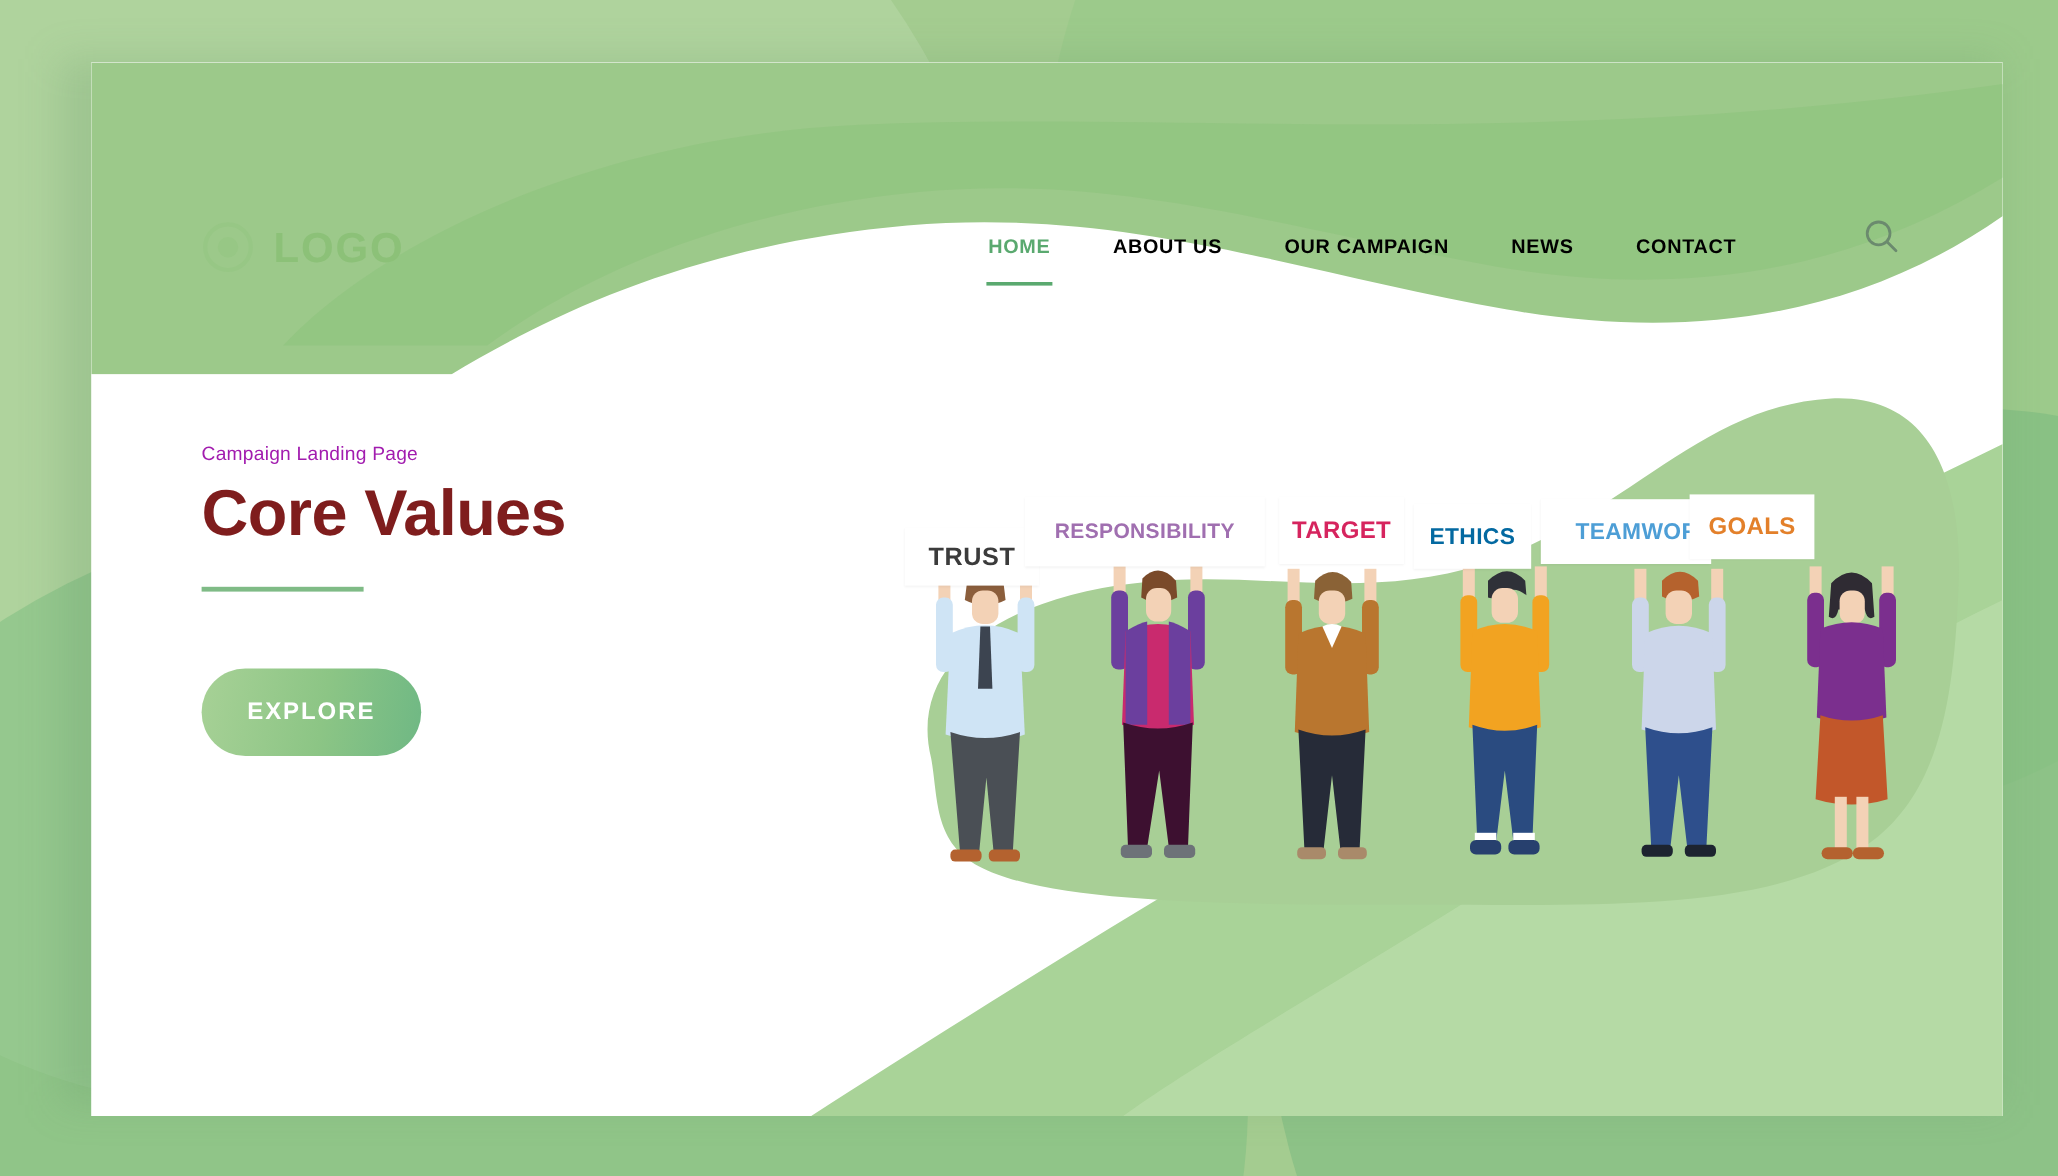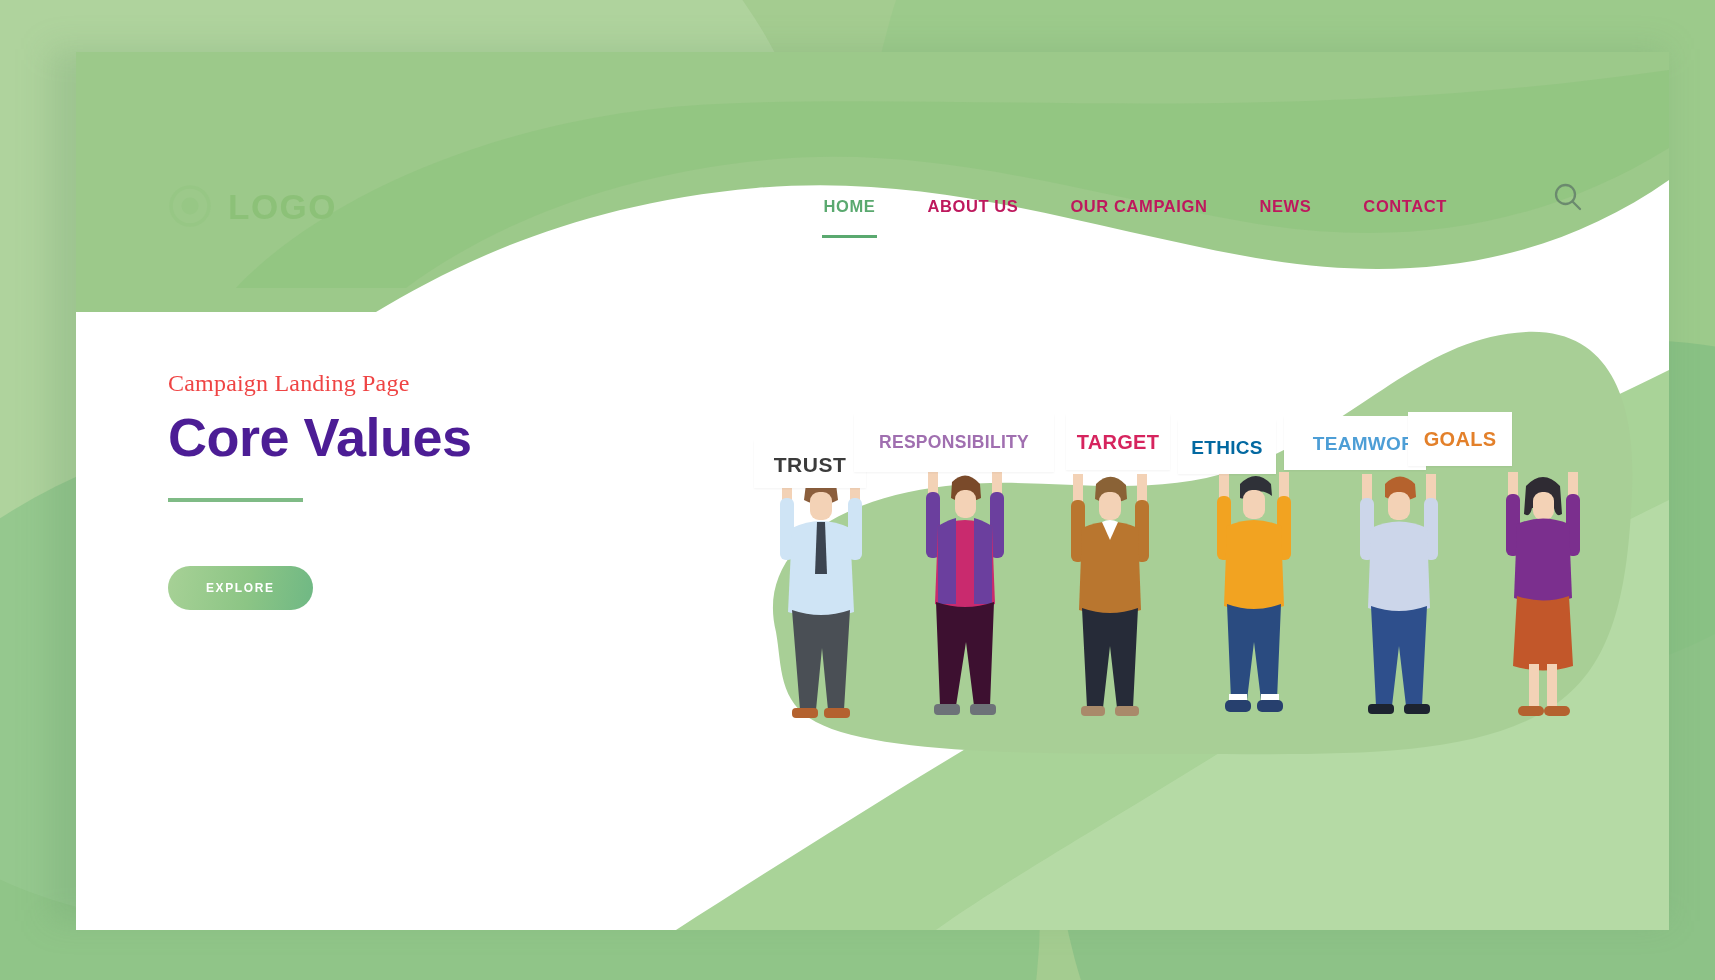--- a/index.html
+++ b/index.html
@@ -71,50 +71,50 @@
     font-size:35px;font-weight:bold;letter-spacing:1.5px;
     color:#8cc178;line-height:1;
   }
 
   .nav{
     position:absolute;right:196px;display:flex;align-items:center;gap:0;
   }
   .nav-item{
     position:relative;
     font-size:16.5px;font-weight:bold;letter-spacing:.6px;
-    color:#be185d;padding:0 26px;white-space:nowrap;cursor:pointer;
+    color:#000000;padding:0 26px;white-space:nowrap;cursor:pointer;
   }
   .nav-item.active{color:#5aa96f;}
   .nav-item.active:after{
     content:"";position:absolute;left:24px;right:24px;bottom:-22px;
     height:3px;background:#5aa96f;
   }
   .search-btn{
     position:absolute;right:84px;top:128px;width:34px;height:34px;cursor:pointer;
   }
 
   
   .hero{position:absolute;left:92px;top:318px;width:520px;}
   .eyebrow{
-    font-size:24px;color:#ef4444;letter-spacing:.2px;margin:0 0 12px 0;font-family:Liberation Serif, serif;
+    font-size:16px;color:#a21caf;letter-spacing:.2px;margin:0 0 12px 0;
   }
   .headline{
-    font-size:54px;font-weight:bold;color:#4c1d95;margin:0;line-height:1.05;
+    font-size:54px;font-weight:bold;color:#7f1d1d;margin:0;line-height:1.05;
     letter-spacing:-.5px;
   }
   .rule{width:135px;height:4px;background:#7fbb86;margin:32px 0 0 0;}
   .body-copy{
     margin:52px 0 0 0;width:465px;
     font-size:19.5px;line-height:1.48;color:#c9cccb;
   }
   .explore{
     margin-top:64px;display:inline-block;
-    padding:15px 38px;border-radius:999px;border:0;cursor:pointer;
+    padding:25px 38px;border-radius:999px;border:0;cursor:pointer;
     background:linear-gradient(100deg,#a7d196 0%,#8cc585 55%,#6fb884 100%);
-    color:#ffffff;font-size:12px;font-weight:bold;letter-spacing:1.6px;
+    color:#ffffff;font-size:20px;font-weight:bold;letter-spacing:1.6px;
     font-family:"Liberation Sans", sans-serif;
   }
 
   
   .illustration{
     position:absolute;left:640px;top:250px;width:920px;height:520px;
   }
   .illu-blob{position:absolute;inset:0;}
   .illu-blob svg{display:block;width:100%;height:100%;}
 

